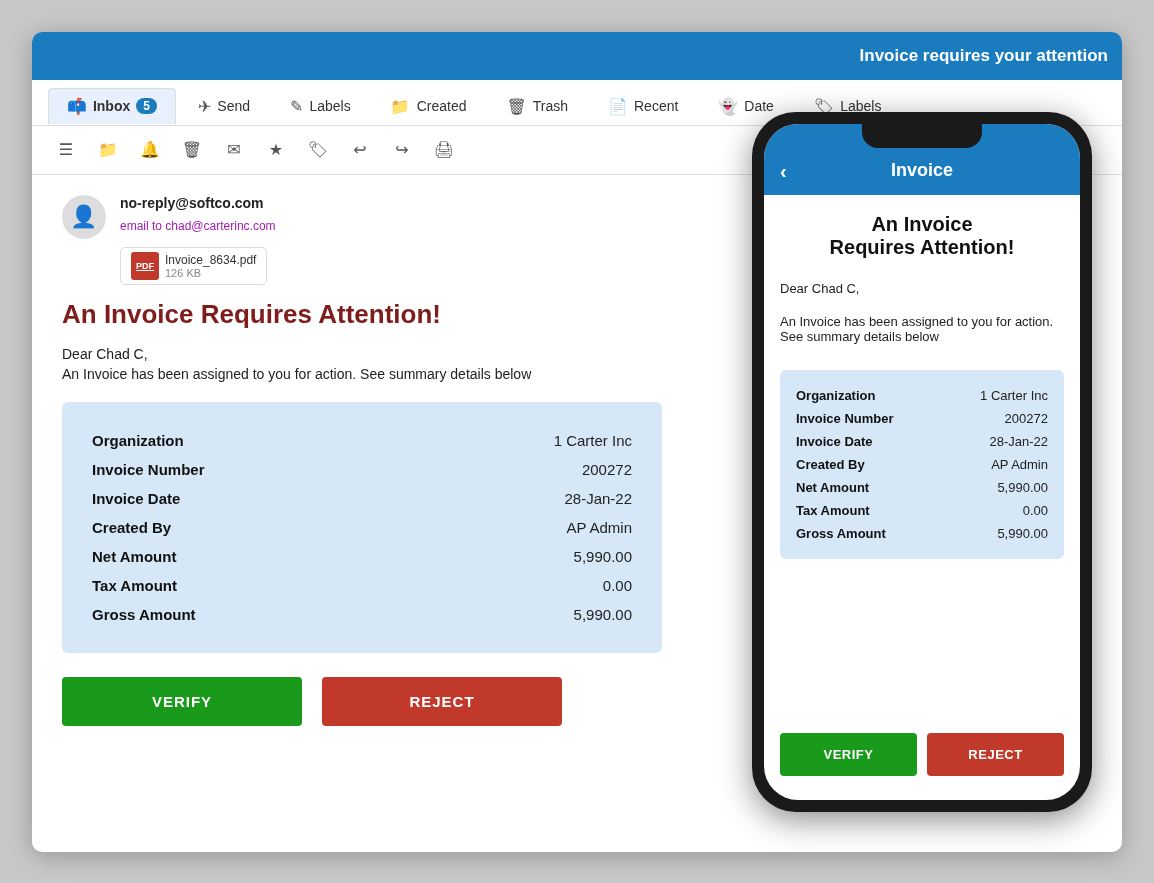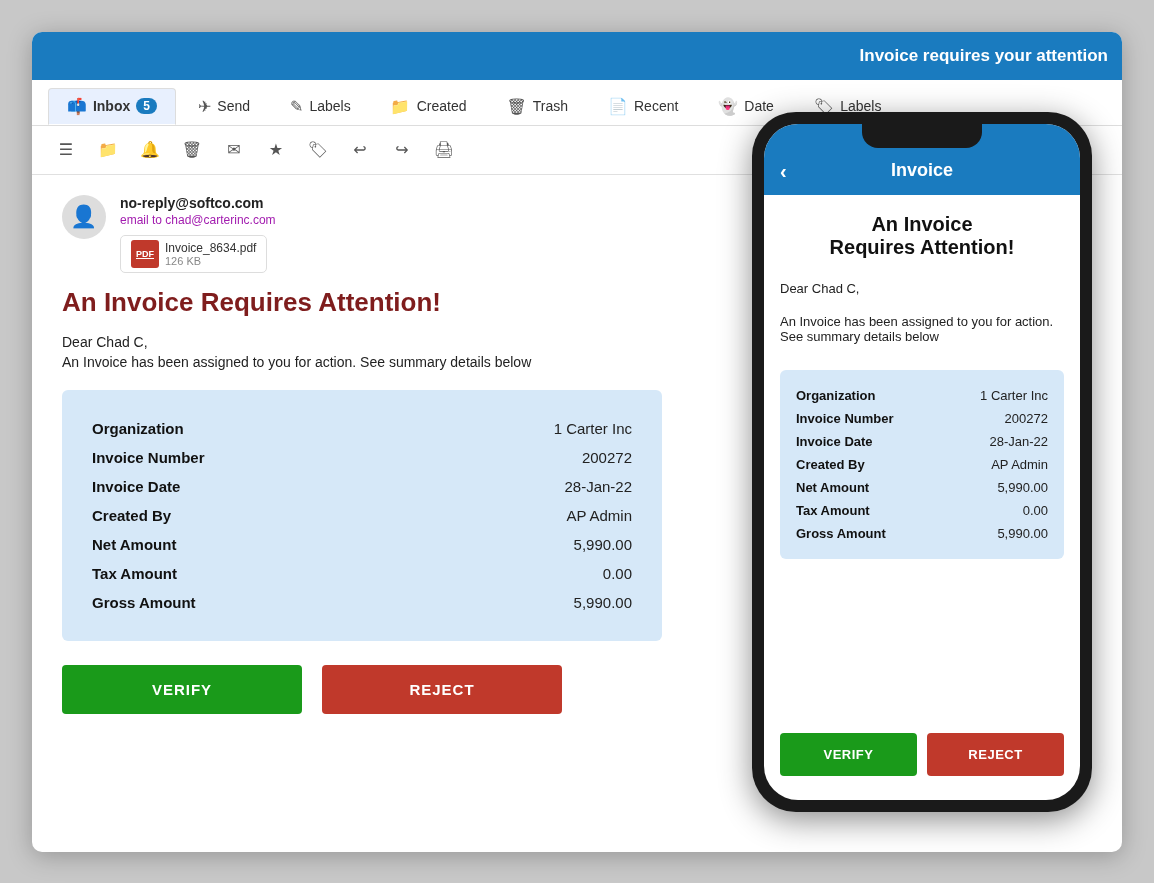--- a/index.html
+++ b/index.html
@@ -122,21 +122,21 @@
       border-radius: 50%;
       background: #ddd;
       display: flex;
       align-items: center;
       justify-content: center;
       color: #888;
       font-size: 22px;
       flex-shrink: 0;
     }
 
-    .sender-info { display: flex; flex-direction: column; gap: 2px; }
+    .sender-info { display: flex; flex-direction: column; gap: 8px; }
     .sender-email { font-size: 14px; font-weight: 600; color: #222; }
     .sender-to { font-size: 12px; color: #a21caf; }
 
     .attachment {
       display: flex;
       align-items: center;
       gap: 6px;
       border: 1px solid #ddd;
       border-radius: 5px;
       padding: 4px 10px;

